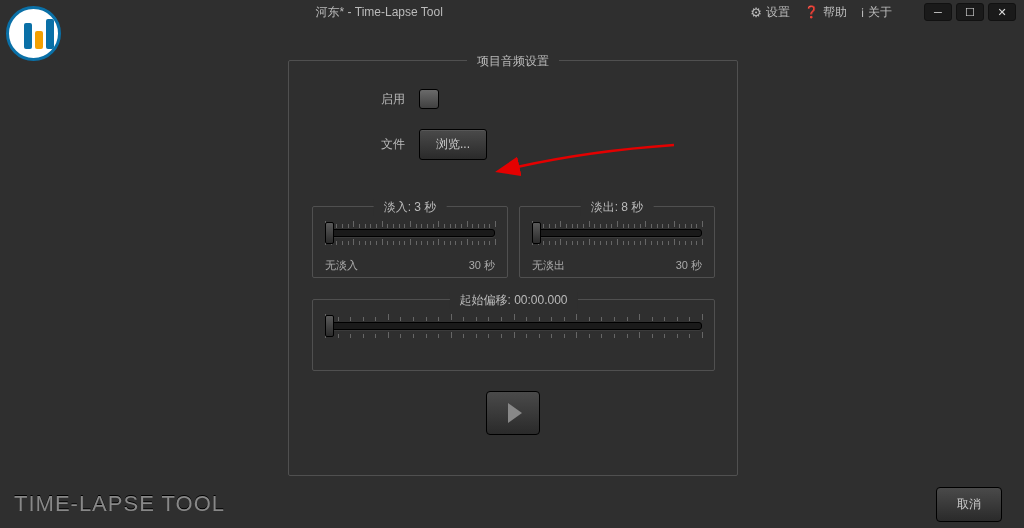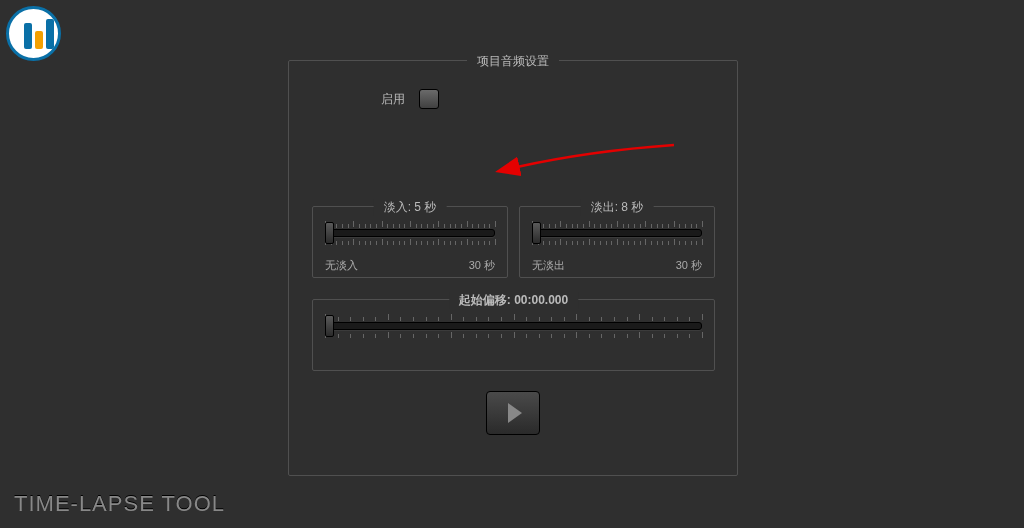--- a/index.html
+++ b/index.html
@@ -72,21 +72,21 @@
 .arrow {
   position: absolute; left: 220px; top: 82px; pointer-events: none;
 }
 .arrow svg { overflow: visible; }
 
 .slider-group {
   position: absolute; border: 1px solid #505050; border-radius: 2px;
 }
 .sg-fadein { left: 23px; top: 145px; width: 196px; height: 72px; }
 .sg-fadeout { left: 230px; top: 145px; width: 196px; height: 72px; }
-.sg-offset { left: 23px; top: 238px; width: 403px; height: 72px; font-weight: bold; }
+.sg-offset { left: 23px; top: 238px; width: 403px; height: 72px; }
 
 .track {
   position: absolute; left: 12px; right: 12px; top: 22px; height: 8px;
   background: #1a1a1a; border: 1px solid #000; border-radius: 3px;
   box-shadow: 0 1px 0 rgba(255,255,255,0.06);
 }
 .marks {
   position: absolute; left: 12px; right: 12px; top: 14px; height: 24px;
 }
 .marks span {
@@ -126,53 +126,77 @@
 .fbtn {
   padding: 8px 20px; border: 1px solid #000; border-radius: 4px;
   background: linear-gradient(#4a4a4a,#2a2a2a); color: #ccc; font-size: 12px;
   cursor: pointer; margin-left: 8px;
 }
 </style>
 </head>
 <body>
 
 <div class="titlebar">
+  <div class="title">河东* - Time-Lapse Tool</div>
+  <div class="top-right">
+    <div class="item">
+      <span class="gear"></span>
+      <span>设置</span>
+    </div>
+    <div class="item">
+      <span class="helpq"></span>
+      <span>帮助</span>
+    </div>
+    <div class="item">
+      <span class="about"></span>
+      <span>关于</span>
+    </div>
+    <div class="winbtns">
+      <div class="winbtn">─</div>
+      <div class="winbtn">☐</div>
+      <div class="winbtn">✕</div>
+    </div>
+  </div>
 </div>
 
 <div class="logo">
   <div class="icon">
     <span class="bar1"></span>
       <span class="bar2"></span>
       <span class="bar3"></span>
   </div>
 </div>
 
 <div class="main">
   <div class="fieldset fs-main">
     <div class="legend">项目音频设置</div>
 
     <div class="row enable">
       <span>启用</span>
       <div class="chk"></div>
     </div>
 
+    <div class="row file">
+      <span>文件</span>
+      <button class="btn">浏览...</button>
+    </div>
 
     <div class="arrow">
       <svg width="170" height="60">
         <defs>
           <marker id="ah" markerWidth="10" markerHeight="8" refX="1" refY="4" orient="auto">
             <polygon points="0,0 10,4 0,8" fill="#e40000"></polygon>
           </marker>
         </defs>
         <path d="M165,2 Q80,8 8,24" stroke="#e40000" stroke-width="2.5" fill="none" marker-end="url(#ah)"></path>
       </svg>
     </div>
 
     <div class="slider-group sg-fadein">
-      <div class="legend">淡入: 5 秒</div>
+      <div class="legend">淡入: 3 秒</div>
       <div class="marks">
           <span style="left: 0%; top: 0px; height: 6px;"></span>
           <span style="left: 0%; bottom: 0px; top: auto; height: 6px;"></span>
           <span style="left: 3.33333%; top: 3px; height: 4px;"></span>
           <span style="left: 3.33333%; bottom: 0px; top: auto; height: 4px;"></span>
           <span style="left: 6.66667%; top: 3px; height: 4px;"></span>
           <span style="left: 6.66667%; bottom: 0px; top: auto; height: 4px;"></span>
           <span style="left: 10%; top: 3px; height: 4px;"></span>
           <span style="left: 10%; bottom: 0px; top: auto; height: 4px;"></span>
           <span style="left: 13.3333%; top: 3px; height: 4px;"></span>
@@ -384,13 +408,14 @@
 
     <div class="playbtn">
       <div class="tri"></div>
     </div>
   </div>
 </div>
 
 <div class="footer">
   <div class="brand">TIME-LAPSE TOOL</div>
   <div class="footer-spacer"></div>
+  <button class="fbtn">取消</button>
 </div>
 
 </body></html>

